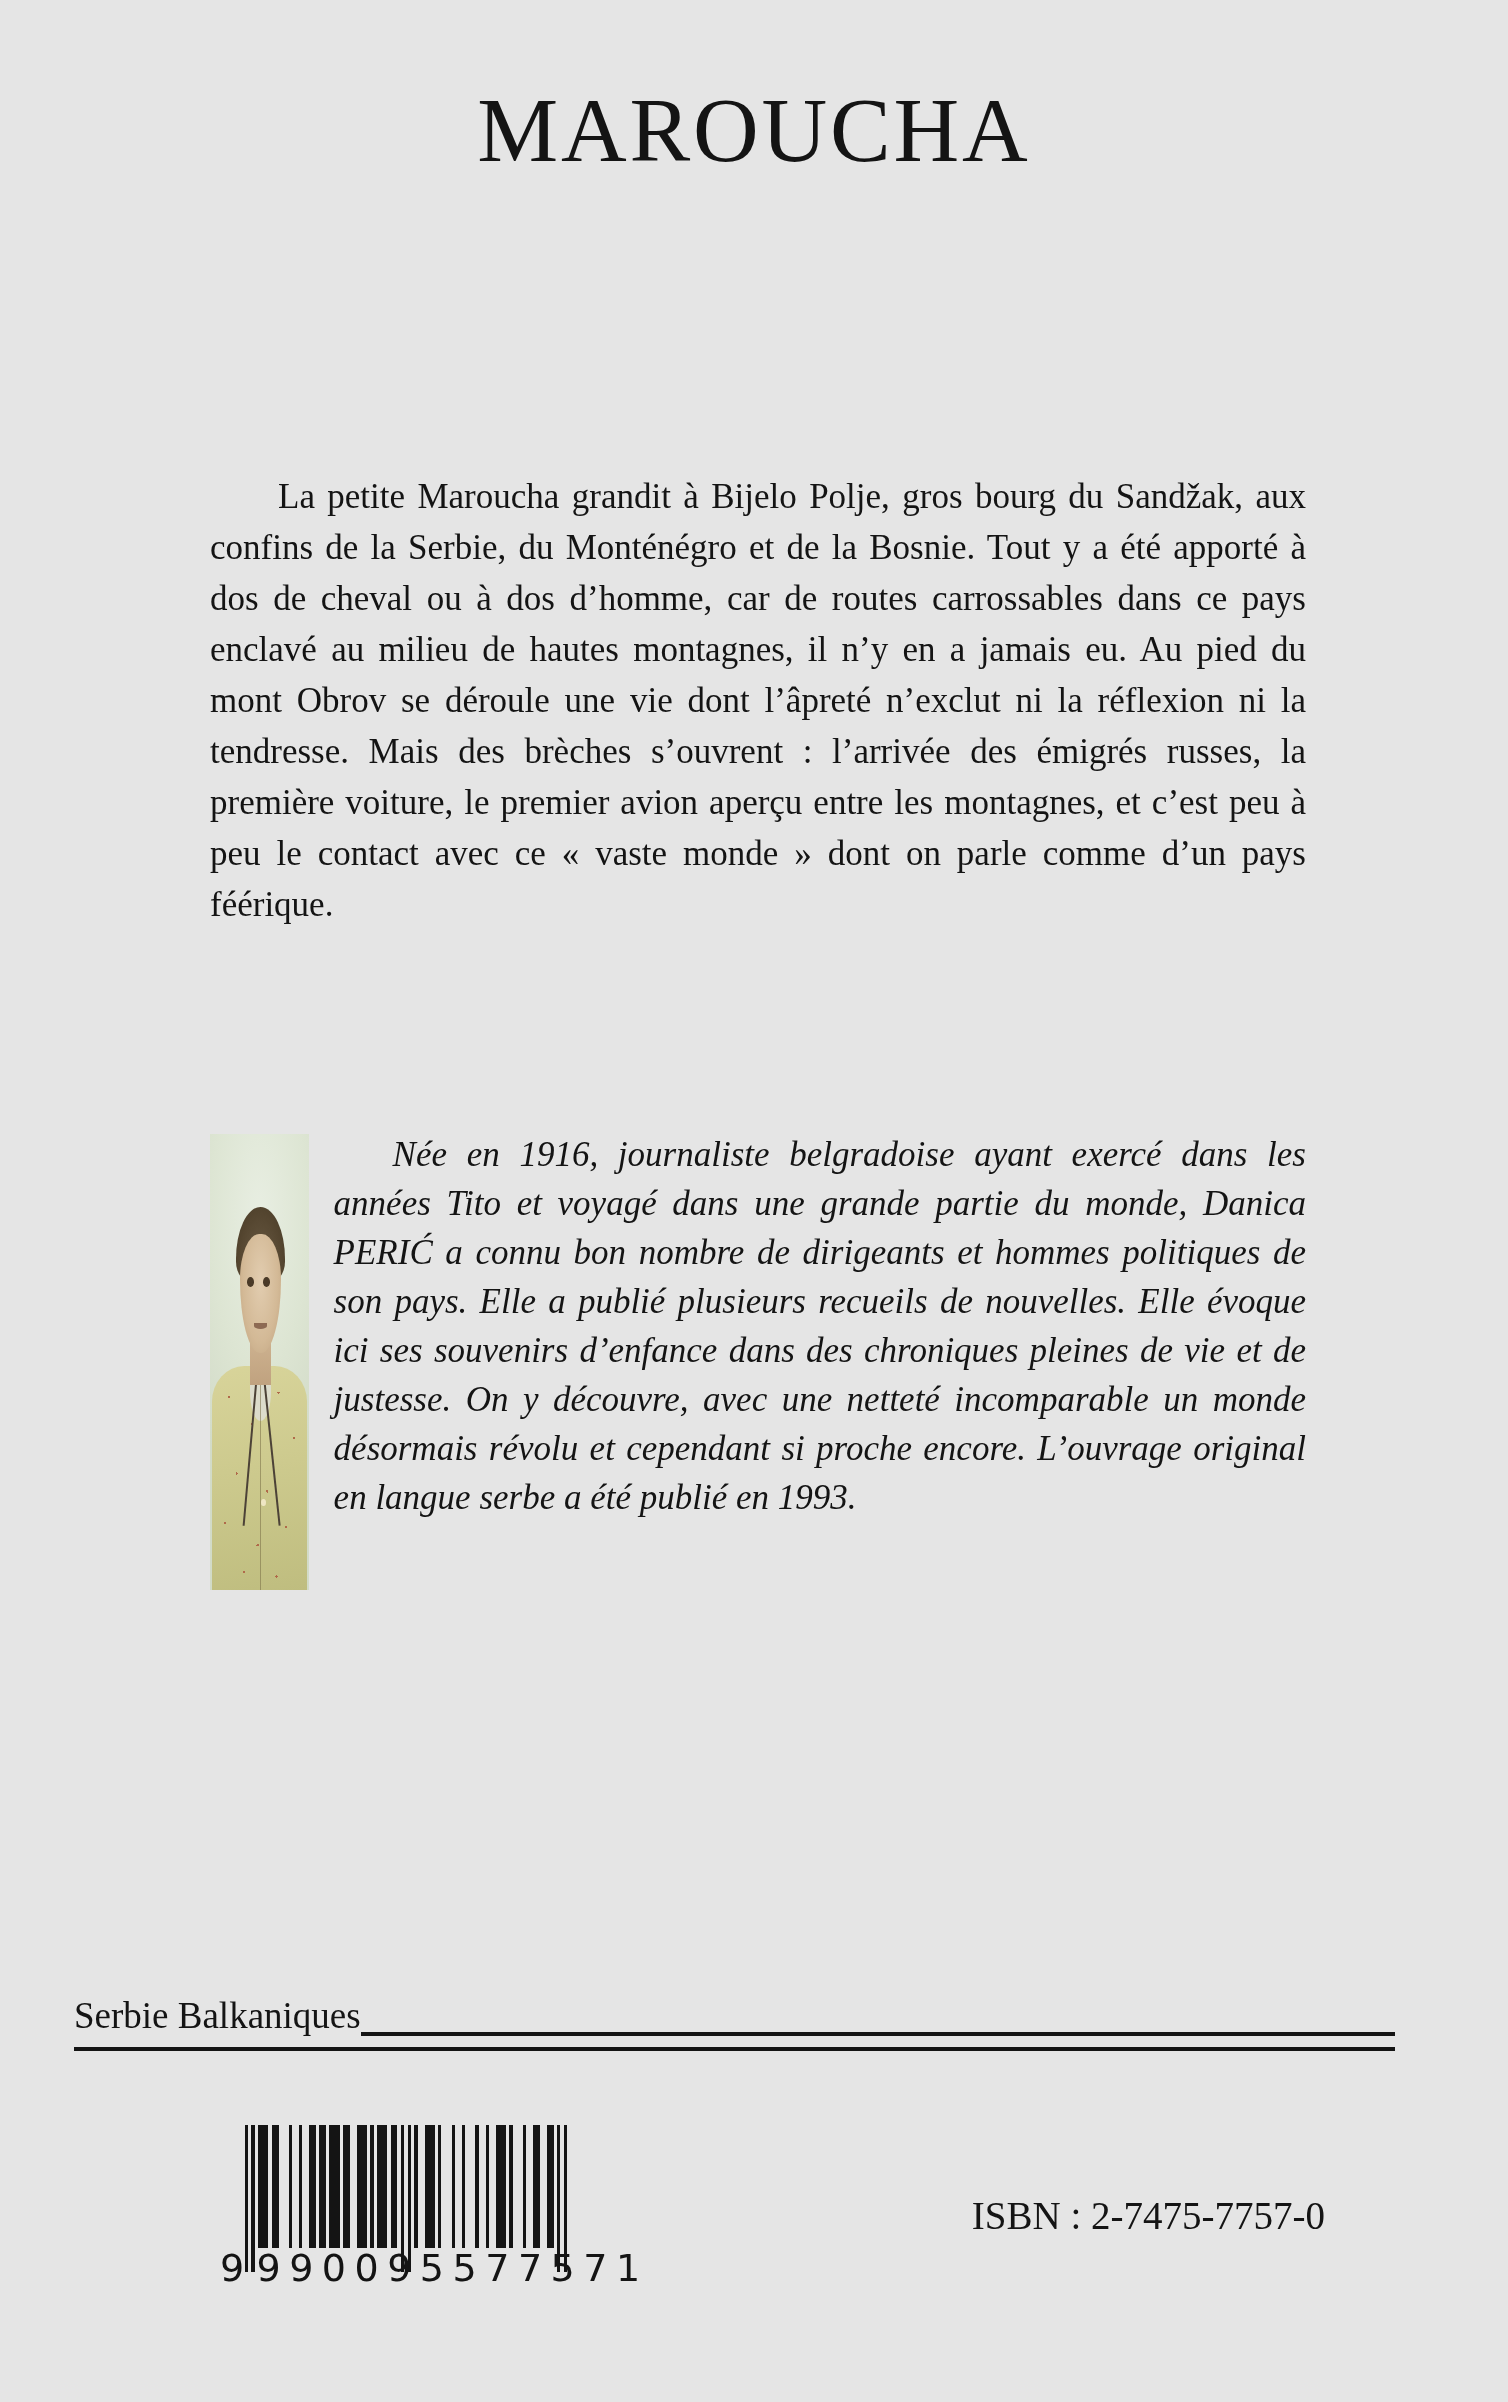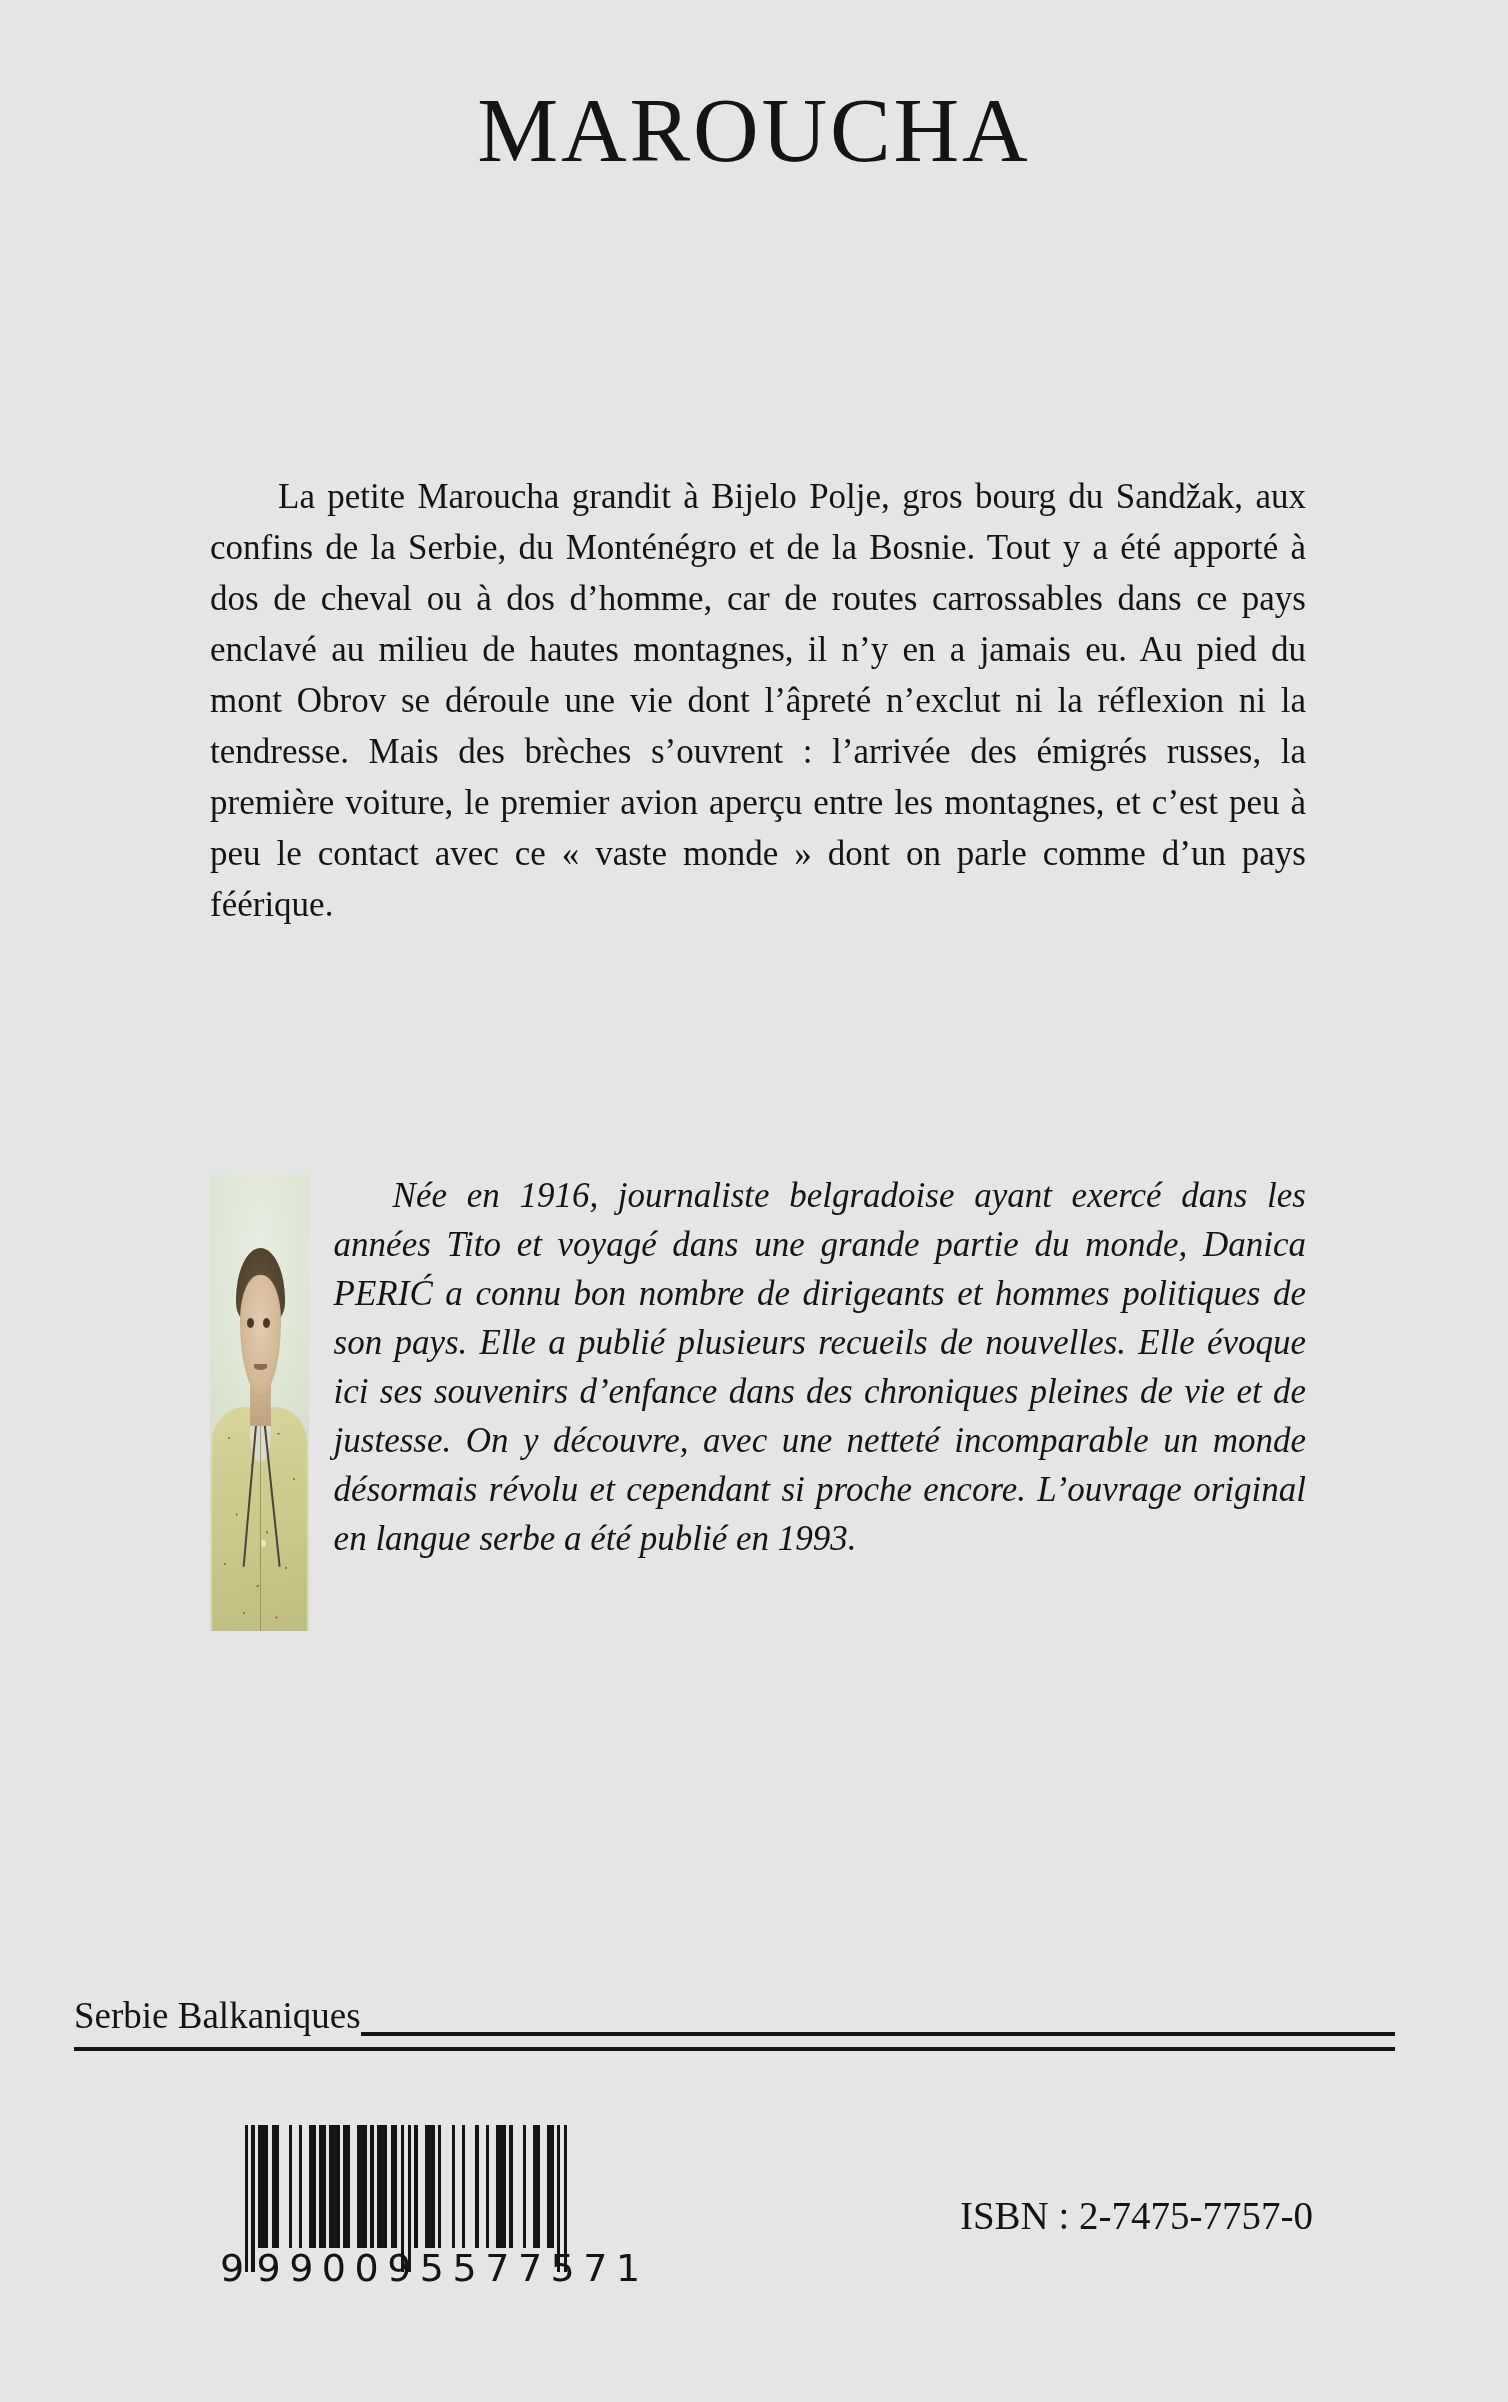--- a/index.html
+++ b/index.html
@@ -47,21 +47,21 @@
     line-height: 51px;
     text-align: justify;
     text-indent: 68px;
     color: #141414;
     word-spacing: 0.5px;
   }
 
   
   .bio-block {
     position: absolute;
-    top: 1171px;
+    top: 1130px;
     left: 210px;
     width: 1096px;
   }
 
   .author-photo {
     float: left;
     width: 99px;
     height: 456px;
     margin: 3.8px 24.6px 5.7px 0;
     position: relative;
@@ -251,23 +251,23 @@
     color: #141414;
     display: flex;
   }
   .barcode-digits .lead { margin-right: 11.4px; }
   .barcode-digits .grp { letter-spacing: 8.5px; }
 
   
   .isbn-block {
     position: absolute;
     top: 2186px;
-    left: 900px;
+    left: 852px;
     width: 473px;
-    text-align: center;
+    text-align: right;
     font-family: Liberation Serif, serif;
   }
   .isbn-line {
     font-size: 39px;
     line-height: 59px;
     color: #141414;
     white-space: nowrap;
   }
   .price-line {
     font-size: 42px;

